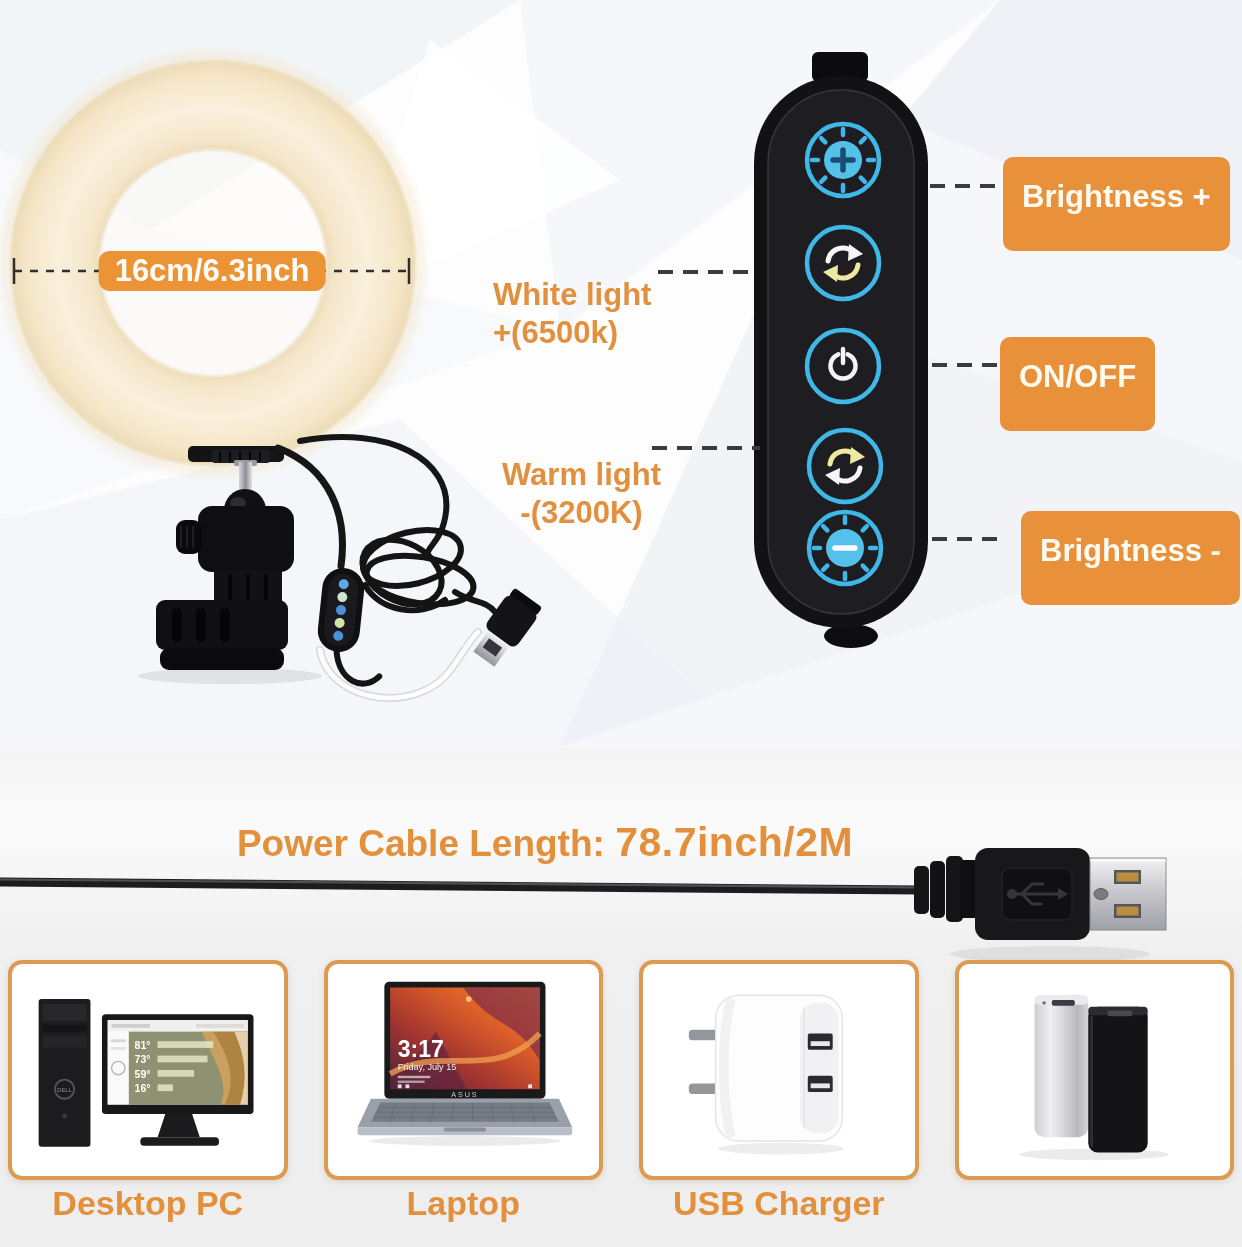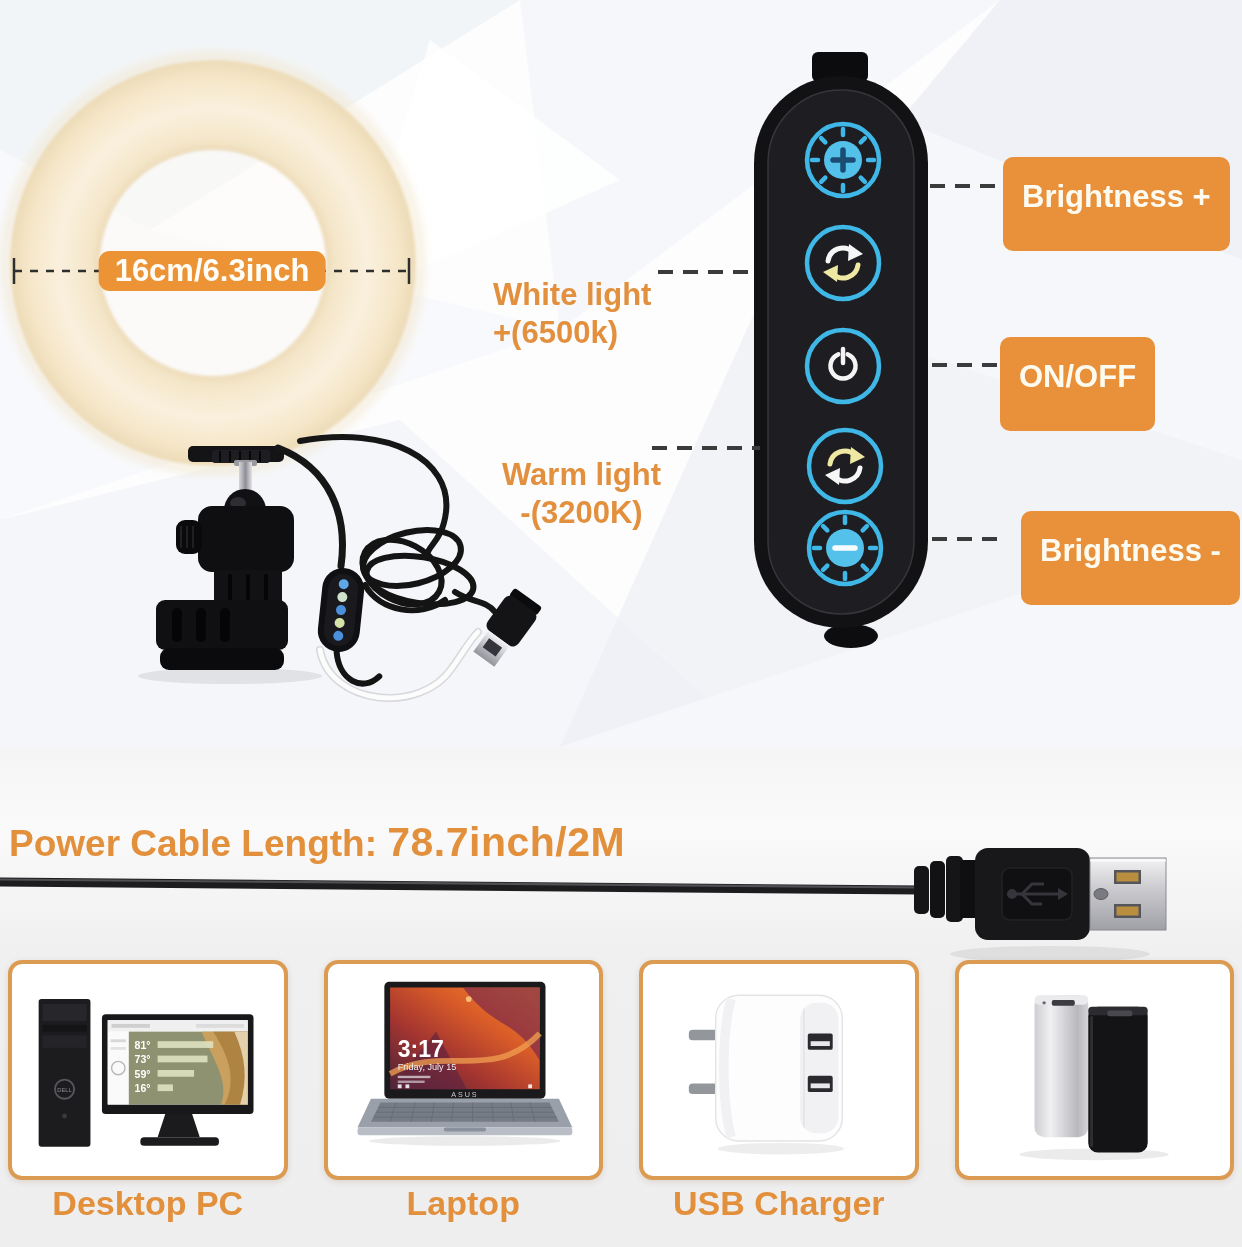--- a/index.html
+++ b/index.html
@@ -12,21 +12,21 @@
              line-height:40px;height:40px;padding:0 16px;border-radius:11px;white-space:nowrap;}
   .side-label{position:absolute;color:#E2903E;font-weight:bold;font-size:31px;line-height:38px;white-space:nowrap;margin-top:38px;}
   .callout-box{position:absolute;background:#E8913A;color:#FDFAF0;font-weight:bold;
                font-size:31px;line-height:56px;height:70px;padding:12px 19px;border-radius:10px;white-space:nowrap;}
   
   .bottom{position:absolute;top:747px;left:0;width:1242px;height:500px;
           background:linear-gradient(180deg,#f5f5f6 0%,#fafafa 16%,#f0f0f1 40%,#eeeeef 100%);}
   .banner{position:absolute;top:0;left:425px;width:327px;height:53px;background:#E8923B;
           clip-path:polygon(0 0,100% 0,93.3% 100%,6.7% 100%);
           color:#FEFDF8;font-weight:bold;font-size:37px;line-height:52px;text-align:center;}
-  .cable-text{position:absolute;top:72px;left:9px;width:1090px;
+  .cable-text{position:absolute;top:72px;left:0;width:1090px;text-align:center;
               color:#E2903C;font-size:37px;font-weight:600;white-space:nowrap;}
   .cable-text .bold-part{font-size:41px;font-weight:800;letter-spacing:0.5px;}
   .cable-svg{position:absolute;top:95px;left:0;}
   .compat-row{position:absolute;top:213px;left:8px;width:1226px;display:flex;gap:36px;}
   .compat-item{flex:1;display:flex;flex-direction:column;align-items:center;}
   .compat-box{width:100%;height:220px;background:#ffffff;border:4px solid #DC9B52;border-radius:14px;
               box-sizing:border-box;box-shadow:0 2px 6px rgba(150,100,50,0.18);
               display:flex;align-items:center;justify-content:center;overflow:hidden;}
   .compat-box svg{width:232px;height:188px;}
   .compat-label{margin-top:4px;color:#E2903C;font-weight:bold;font-size:34px;}

